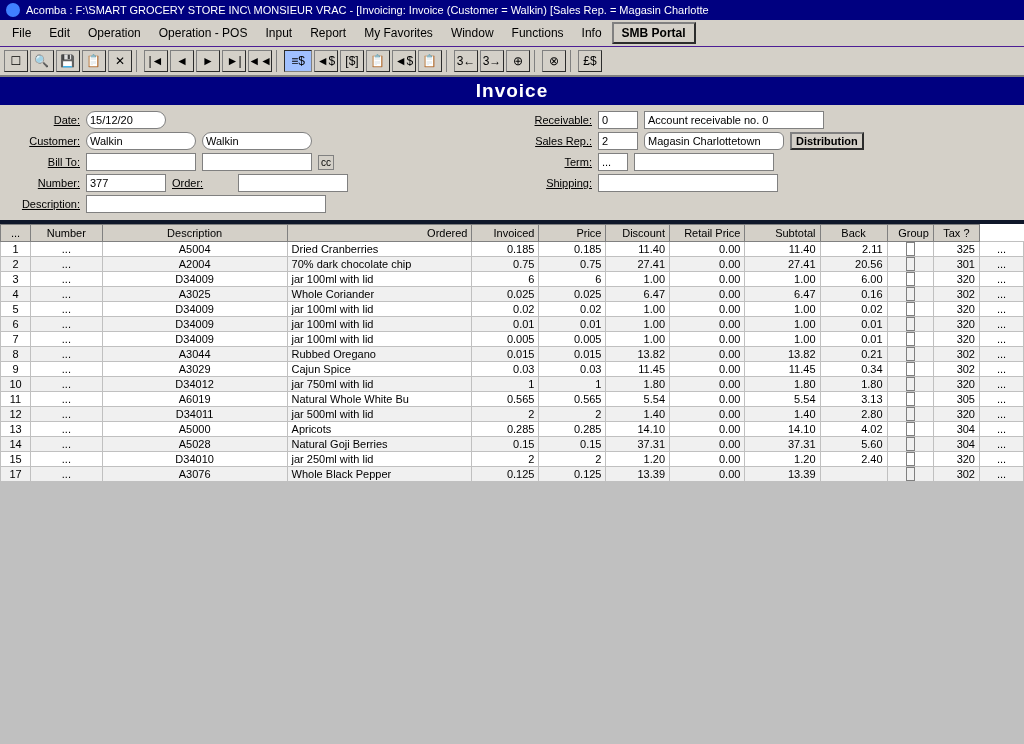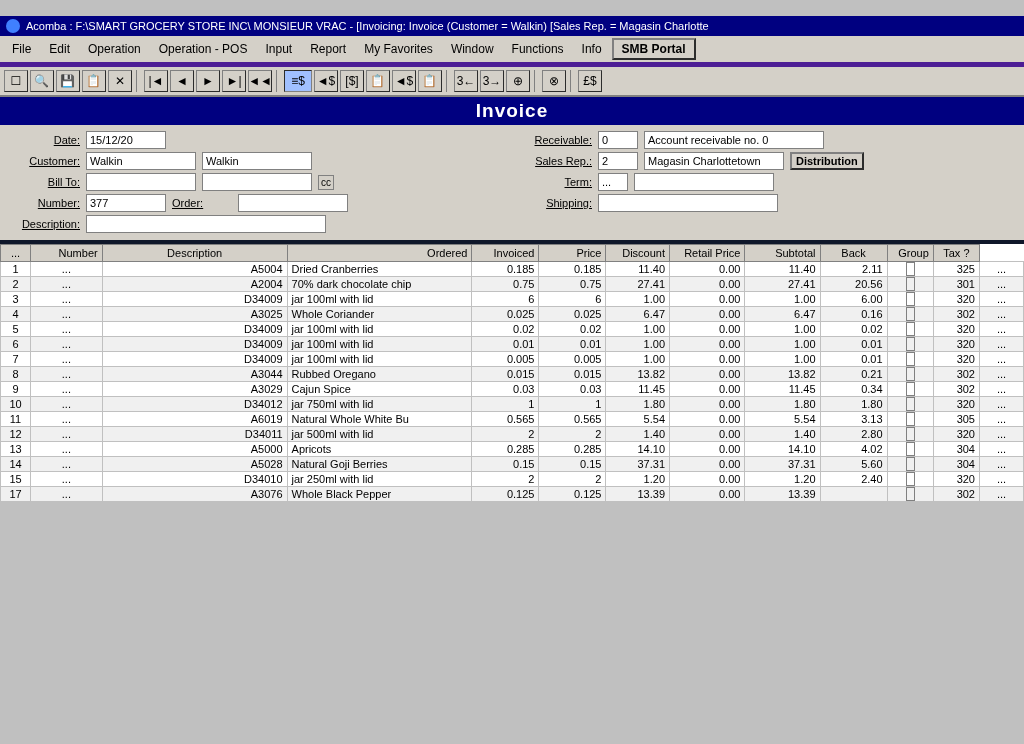--- a/index.html
+++ b/index.html
@@ -13,32 +13,31 @@
     }
     
     #title-bar {
       background: #000080;
       color: white;
       padding: 3px 6px;
       font-size: 11px;
       display: flex;
       align-items: center;
       gap: 6px;
-      margin-top: 16px;
     }
     #title-bar .title-icon {
       width: 14px; height: 14px;
       background: #4080ff;
       border-radius: 50%;
       display: inline-block;
     }
     
     #menu-bar {
       background: #d4d0c8;
-      border-bottom: 5px solid #4c1d95;
+      border-bottom: 1px solid #4c1d95;
       display: flex;
       align-items: center;
       padding: 2px 4px;
       gap: 2px;
     }
     .menu-item {
       padding: 2px 8px;
       cursor: pointer;
       font-size: 12px;
       color: #000;
@@ -112,21 +111,21 @@
       flex-shrink: 0;
       color: #000;
     }
     .form-input {
       border: 1px solid #808080;
       background: white;
       padding: 1px 3px;
       font-size: 11px;
       height: 18px;
     }
-    .form-input-md { width: 120px; }
+    .form-input-md { width: 120px; border-radius: 9px; }
     .form-section-left {
       display: flex;
       flex-direction: column;
       flex: 1;
     }
     .form-section-right {
       display: flex;
       flex-direction: column;
       flex: 1;
     }
@@ -157,21 +156,21 @@
       white-space: nowrap;
       background: #d4d0c8;
     }
     td {
       border: 1px solid #c0c0c0;
       padding: 1px 4px;
       white-space: nowrap;
       font-size: 11px;
     }
     .col-seq { width: 22px; text-align: center; }
-    .col-num { width: 62px; text-align: right; }
+    .col-num { width: 62px; text-align: center; }
     .col-desc { width: 160px; }
     .col-ordered { width: 58px; text-align: right; }
     .col-invoiced { width: 58px; text-align: right; }
     .col-price { width: 52px; text-align: right; }
     .col-discount { width: 55px; text-align: right; }
     .col-retail { width: 65px; text-align: right; }
     .col-subtotal { width: 58px; text-align: right; }
     .col-back { width: 32px; text-align: center; }
     .col-group { width: 40px; text-align: right; }
     .col-tax { width: 38px; text-align: center; }
@@ -273,21 +272,21 @@
 
       <div class="form-section-right">
         <div class="form-row">
           <span class="form-label">Receivable:</span>
           <input class="form-input" value="0" style="width: 40px;">
           <input class="form-input" value="Account receivable no. 0" style="width: 180px;">
         </div>
         <div class="form-row">
           <span class="form-label">Sales Rep.:</span>
           <input class="form-input" value="2" style="width: 40px;">
-          <input class="form-input" value="Magasin Charlottetown" style="width: 140px;">
+          <input class="form-input" value="Magasin Charlottetown" style="width: 140px; border-radius: 6px;">
           <button class="smb-portal-btn" style="font-size:11px;padding:1px 4px;">Distribution</button>
         </div>
         <div class="form-row">
           <span class="form-label">Term:</span>
           <input class="form-input" value="..." style="width: 30px;">
           <input class="form-input" style="width: 140px;">
         </div>
         <div class="form-row">
           <span class="form-label">Shipping:</span>
           <input class="form-input" style="width: 180px;">

